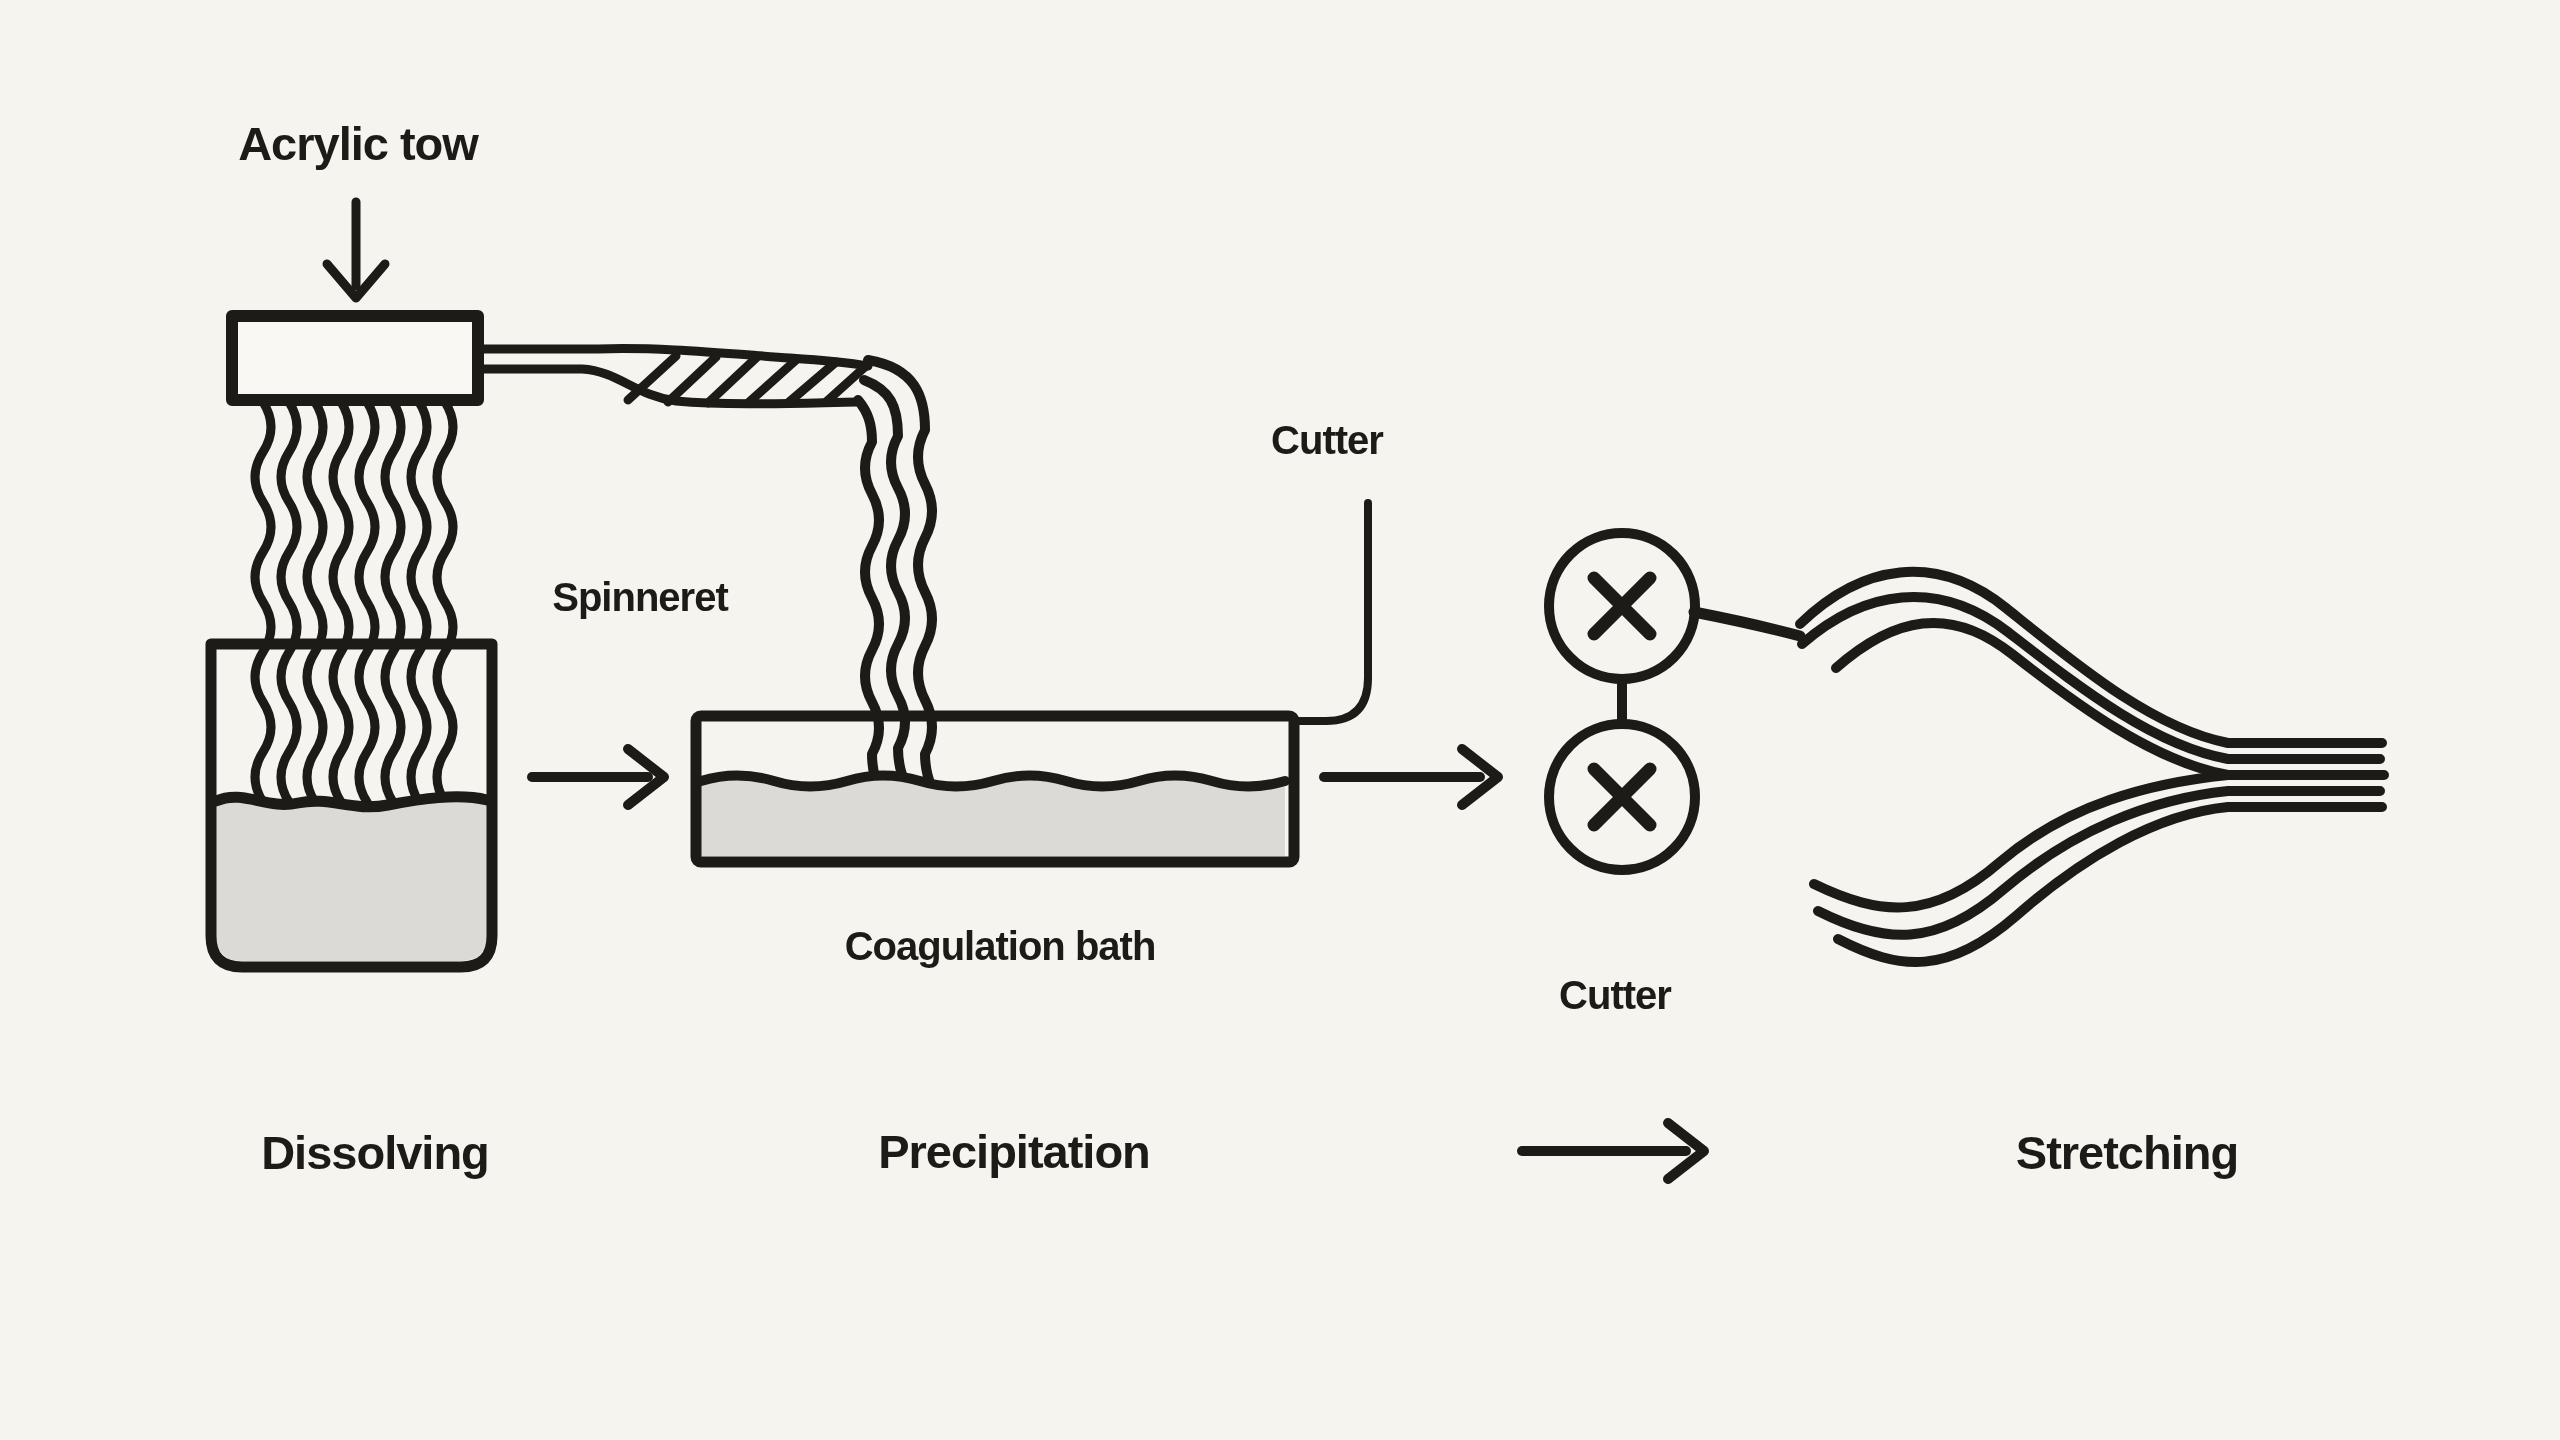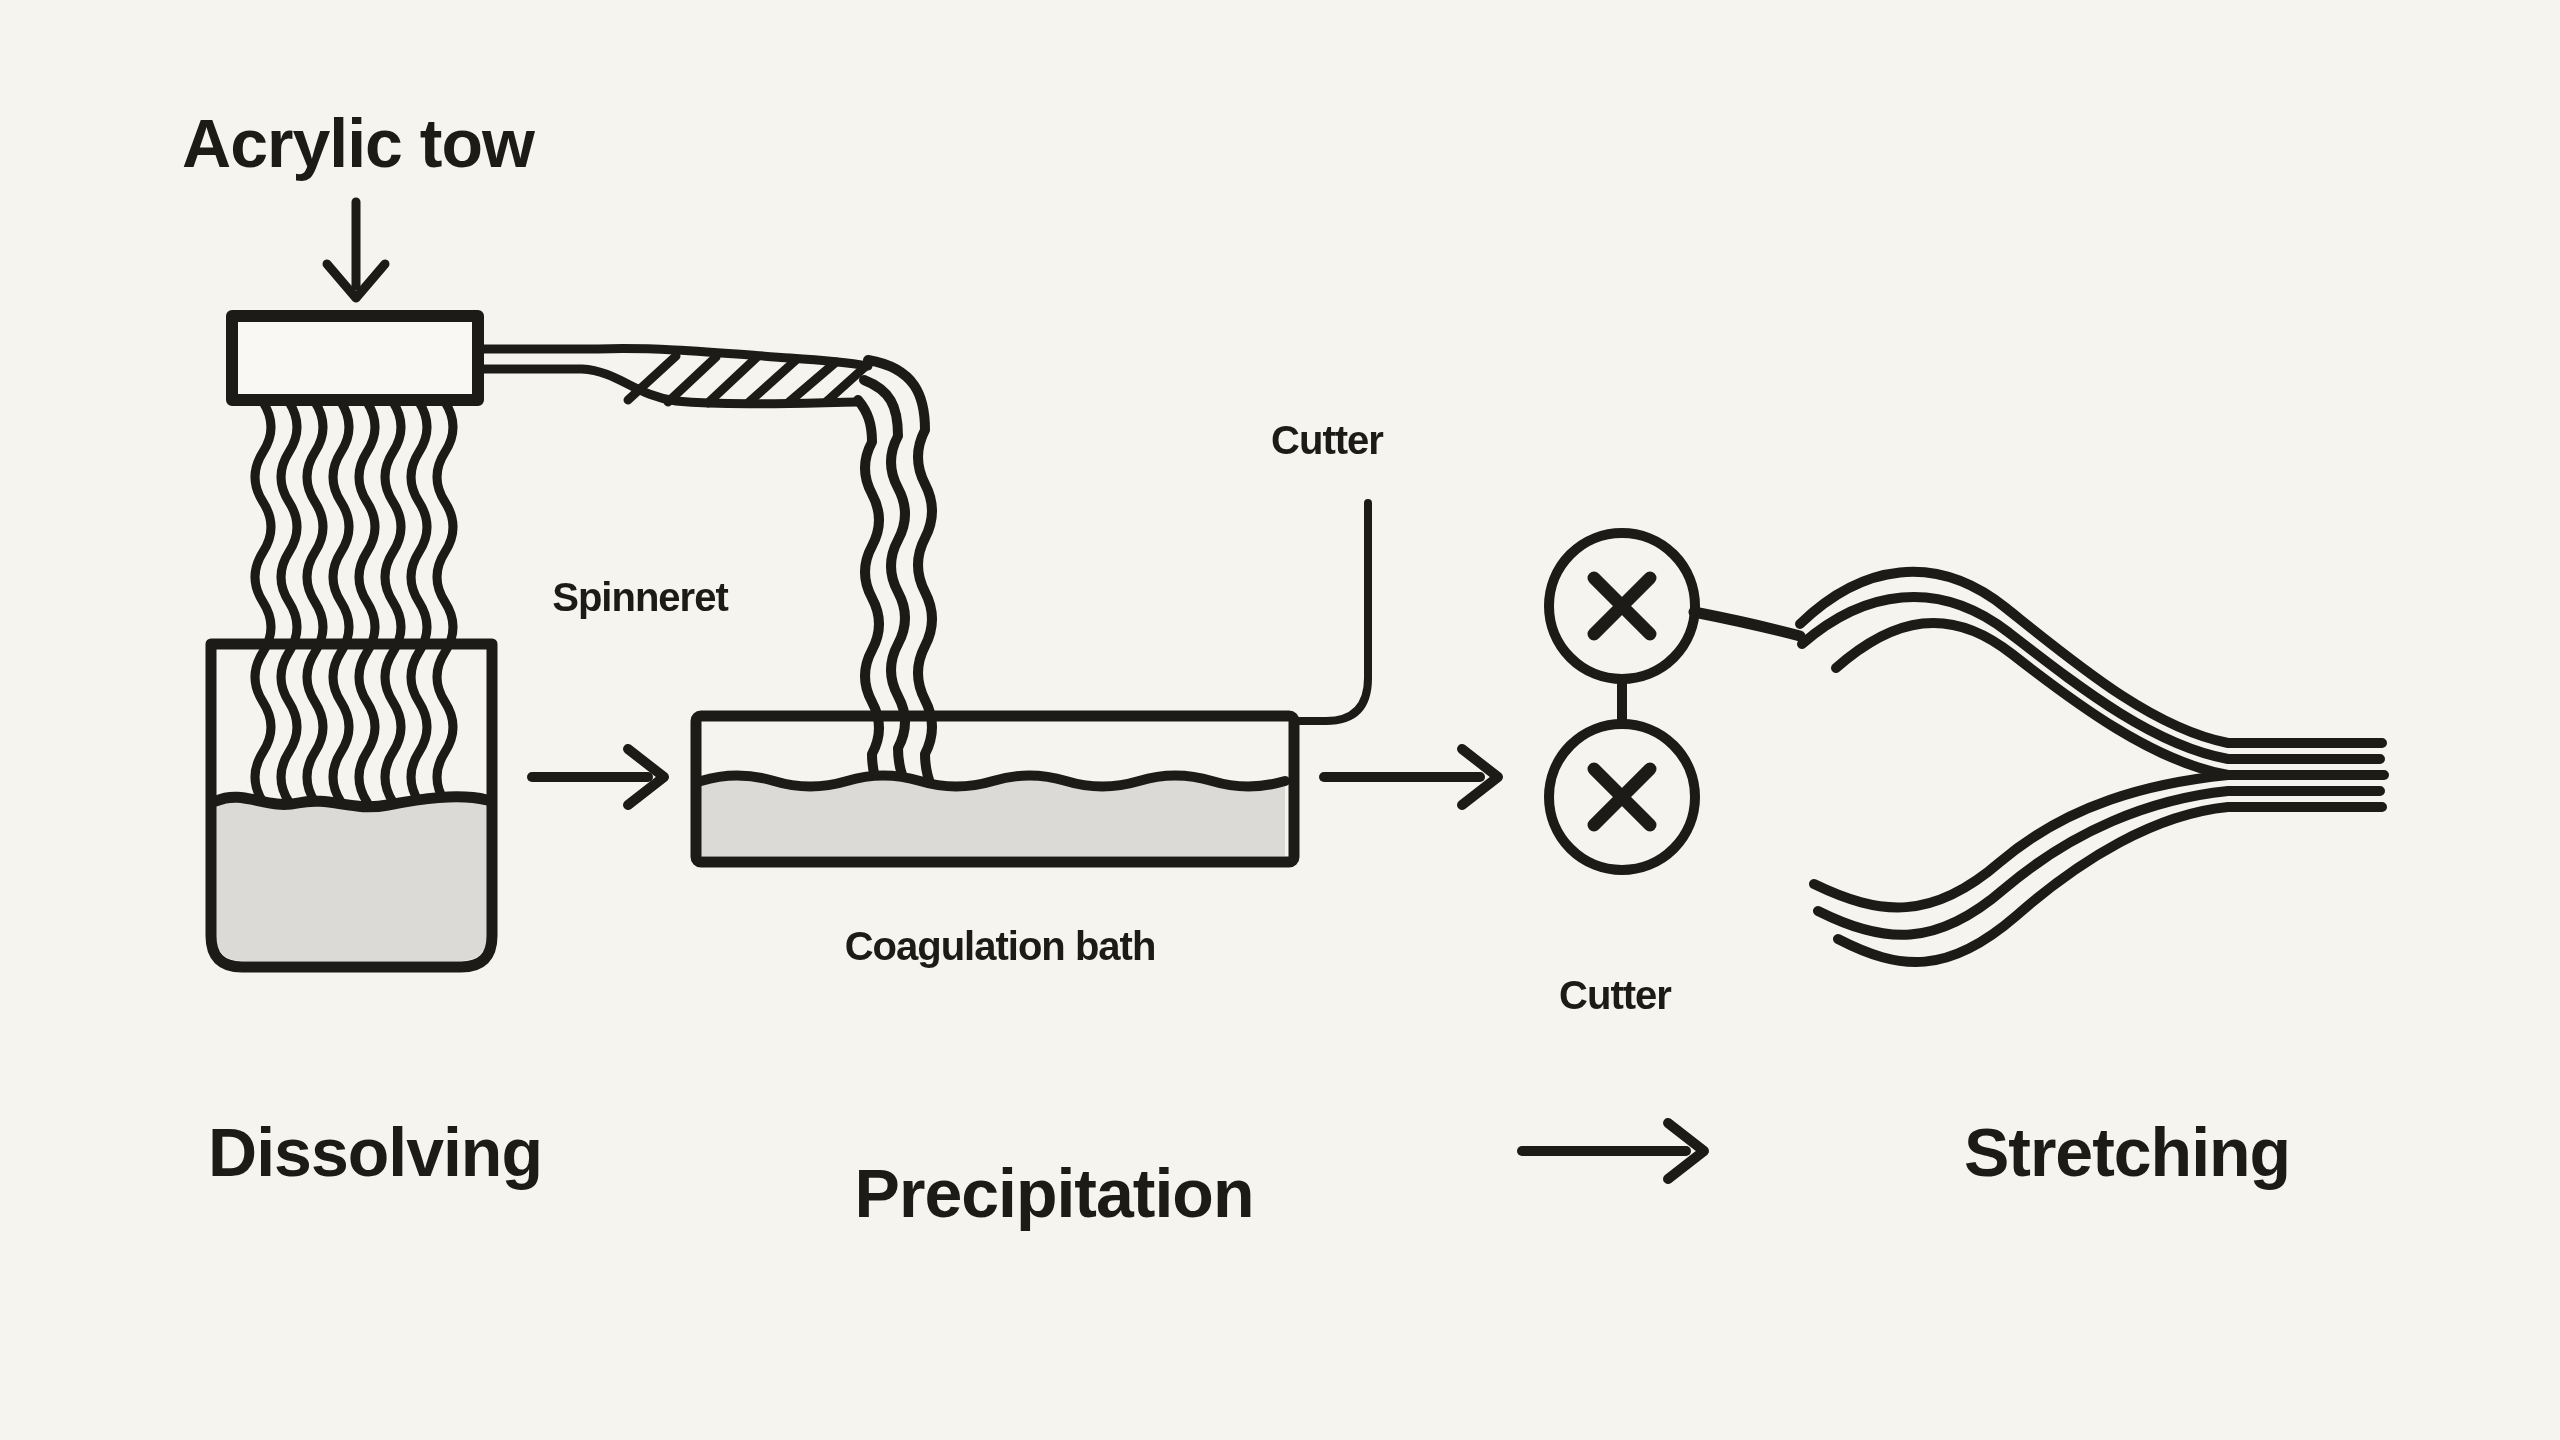--- a/index.html
+++ b/index.html
@@ -14,21 +14,21 @@
     background:var(--bg);
     font-family:"Liberation Sans", sans-serif;
     overflow:hidden;
   }
   .art{position:absolute;left:0;top:0;width:2560px;height:1440px;}
   .lbl{
     position:absolute;
     transform:translate(-50%,-50%);
     color:var(--ink);
     font-weight:700;
-    font-size:68px;
+    font-size:47px;
     letter-spacing:-1px;
     white-space:nowrap;
     line-height:1.0;
     text-align:center;
   }
   .lbl.small{font-size:40px;}
   .two-line{line-height:1.38;}
 </style>
 </head>
 <body>
@@ -140,17 +140,17 @@
   <div class="lbl small" style="left:1327px;top:440px;">Cutter</div>
 
   <div class="lbl small" style="left:1000px;top:946px;">Coagulation bath</div>
 
   <div class="lbl small two-line" style="left:1615px;top:996px;">
     <div>Cutter</div>
   </div>
 
   <div class="lbl" style="left:375px;top:1152px;">Dissolving</div>
 
-  <div class="lbl" style="left:1014px;top:1193px;margin-left:40px;">Precipitation</div>
+  <div class="lbl" style="left:1014px;top:1151px;">Precipitation</div>
 
   <div class="lbl" style="left:2127px;top:1152px;">Stretching</div>
 
 </div>
 
 </body></html>

